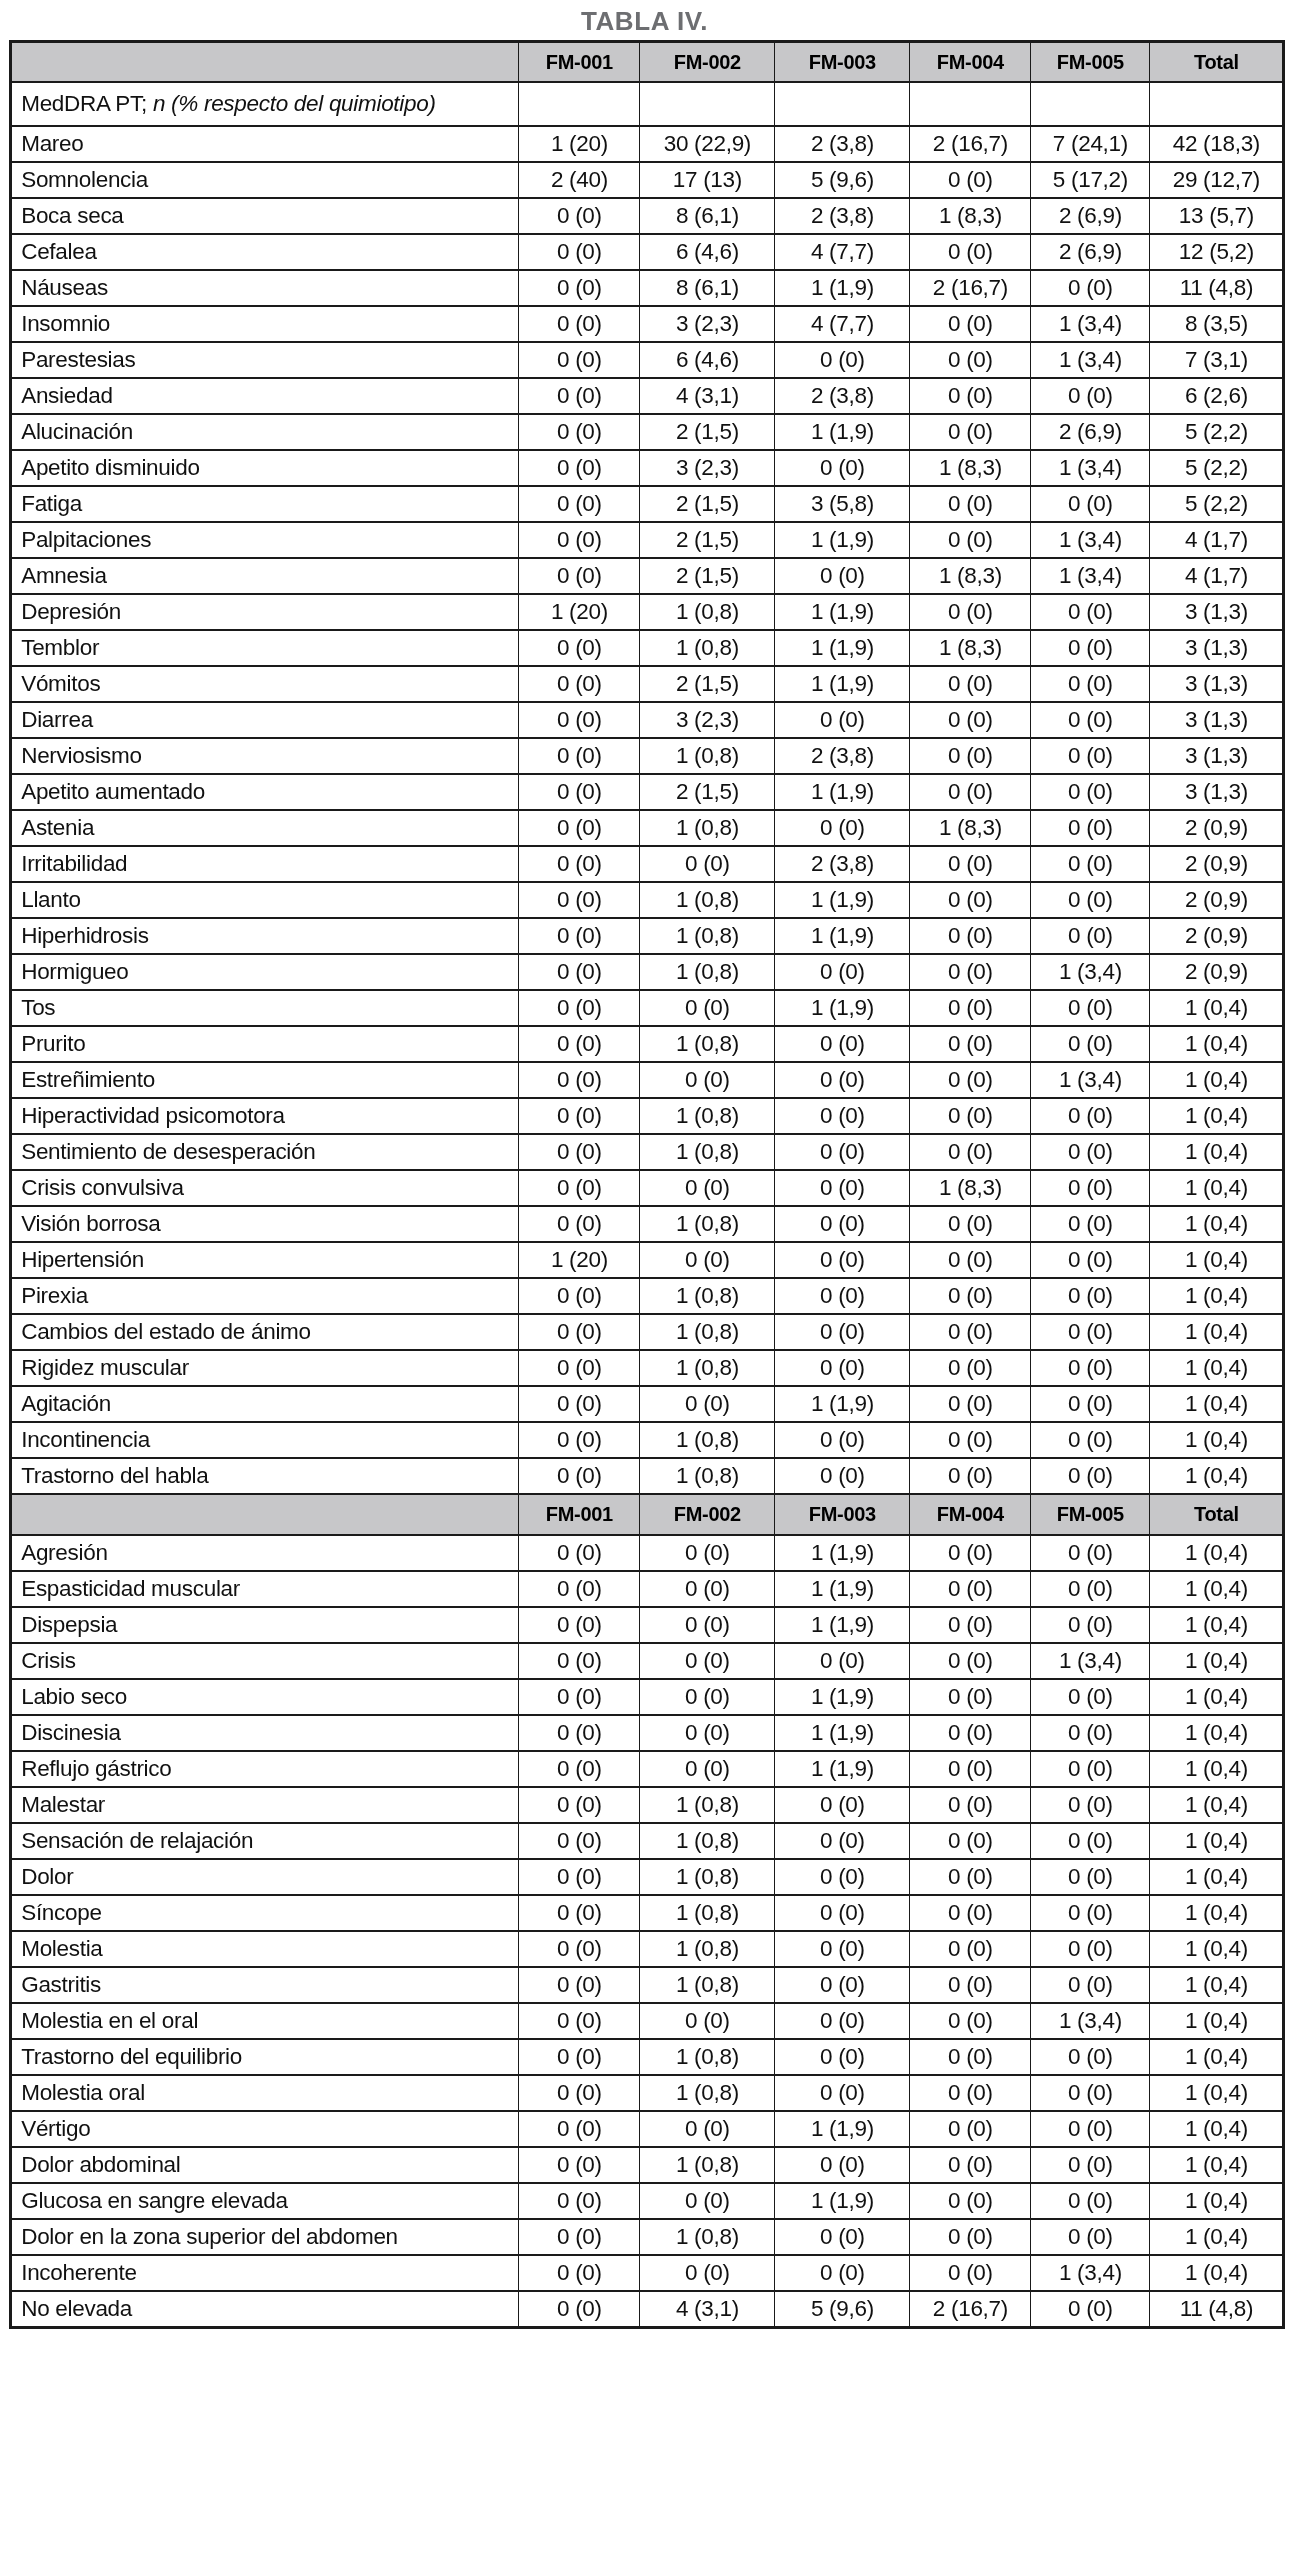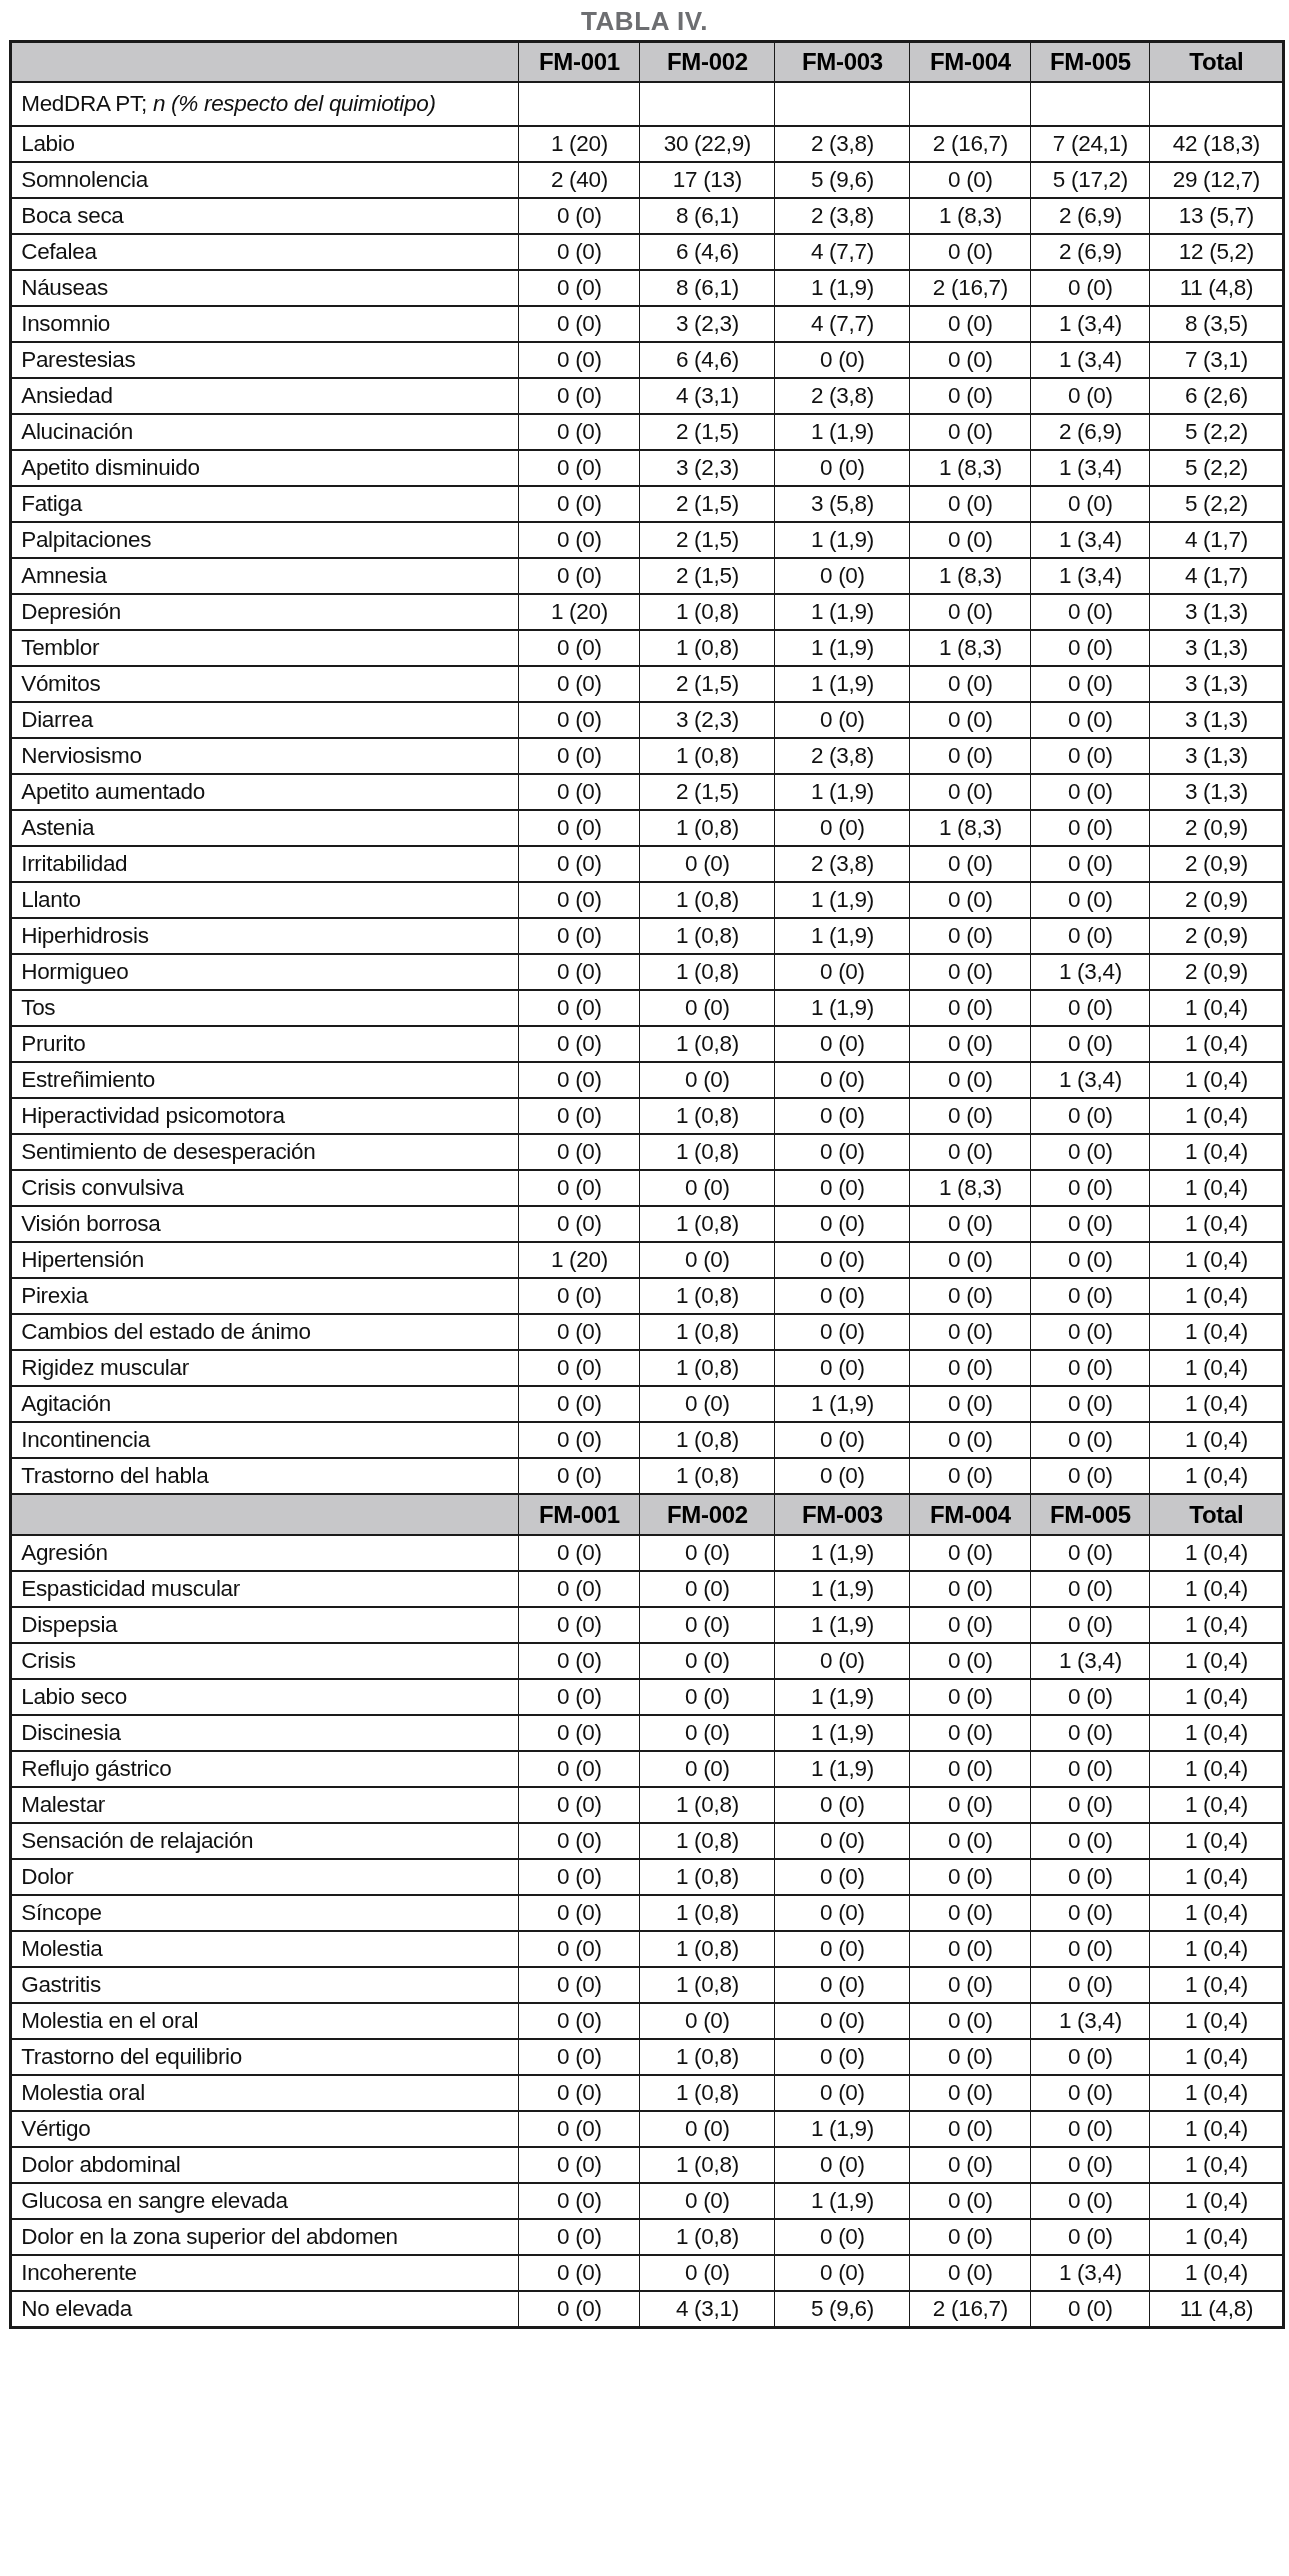--- a/index.html
+++ b/index.html
@@ -38,21 +38,21 @@
     font-size: 22.5px;
     letter-spacing: -0.3px;
     overflow: hidden;
     white-space: nowrap;
     box-sizing: border-box;
   }
   tr.header-row th {
     background: #c7c7c9;
     height: 41px;
     font-weight: bold;
-    font-size: 24px;
+    font-size: 20px;
     text-align: center;
     color: #000000;
   }
   tr.subheader-row td {
     height: 44px;
   }
   td.label {
     text-align: left;
     padding-left: 8.8px;
     font-weight: normal;
@@ -96,21 +96,21 @@
         <td class="val"></td>
         <td class="val"></td>
         <td class="val"></td>
         <td class="val"></td>
         <td class="val"></td>
         <td class="val"></td>
       </tr>
     </thead>
     <tbody id="tbody-section1">
         <tr>
-          <td class="label">Labio</td>
+          <td class="label">Mareo</td>
           <td class="val">1 (20)</td>
           <td class="val">30 (22,9)</td>
           <td class="val">2 (3,8)</td>
           <td class="val">2 (16,7)</td>
           <td class="val">7 (24,1)</td>
           <td class="val">42 (18,3)</td>
         </tr>
         <tr>
           <td class="label">Somnolencia</td>
           <td class="val">2 (40)</td>

